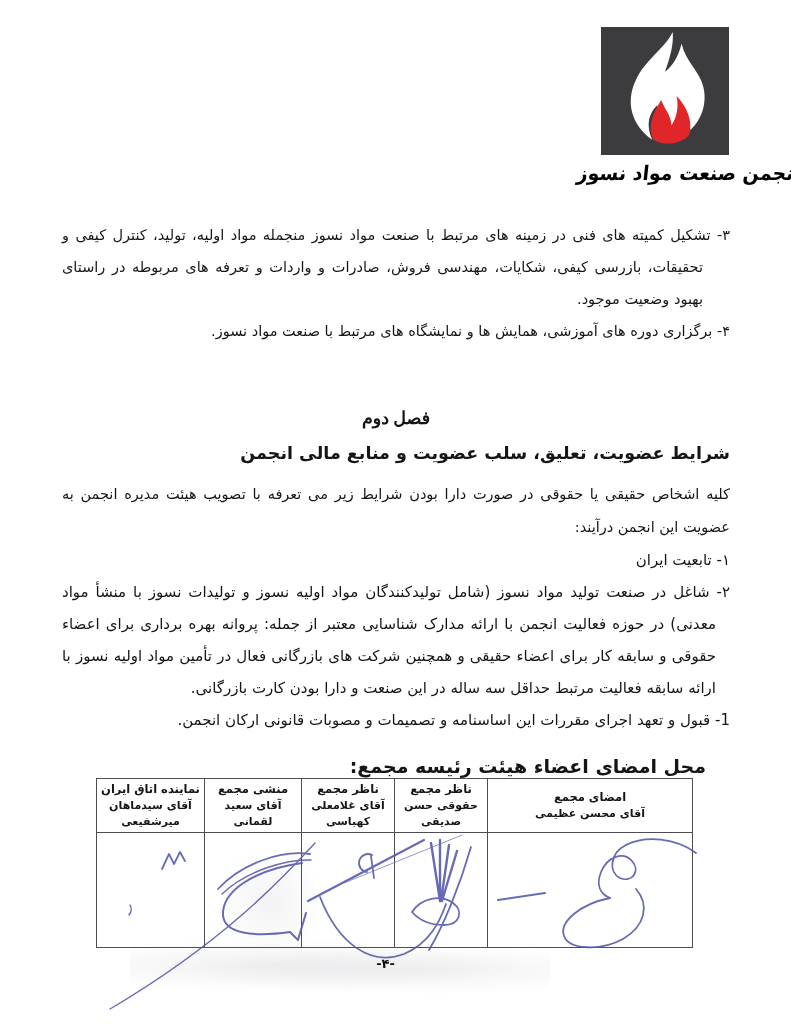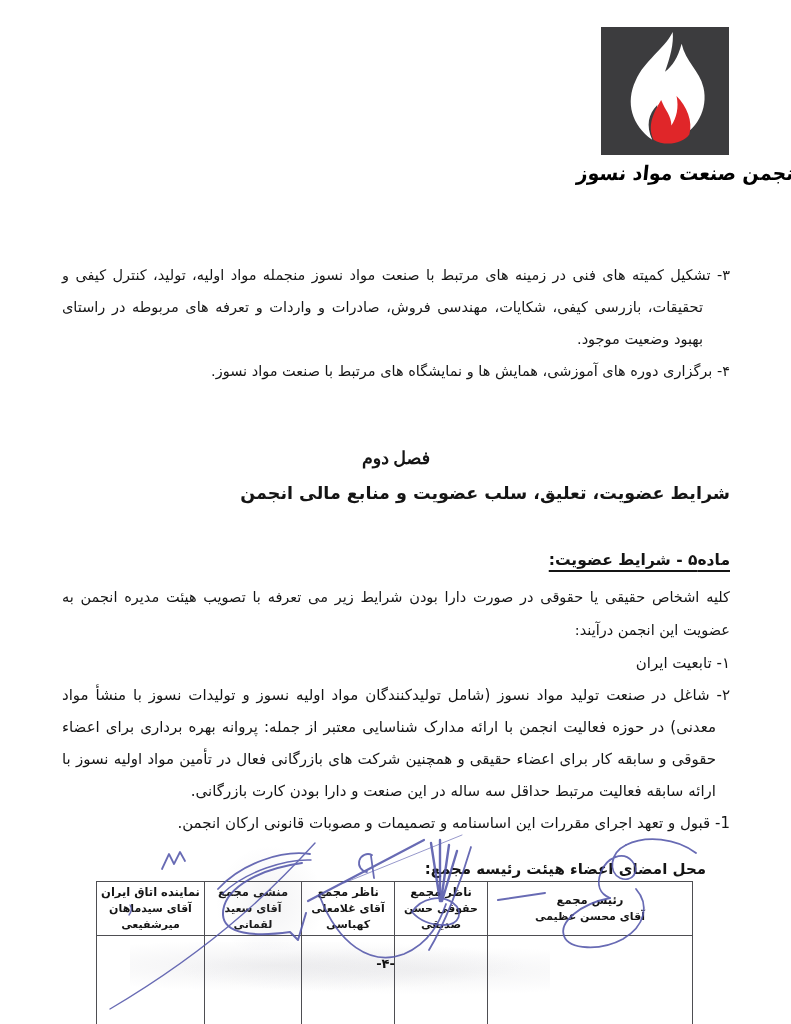--- a/index.html
+++ b/index.html
@@ -17,21 +17,21 @@
   .logo-square{width:128px;height:130px;display:block;margin:0 auto;}
   .logo-text{
     margin-top:6px;font-size:19px;font-weight:bold;color:#000;
     transform:skewX(-6deg) scaleY(1.05);
     letter-spacing:-1px;white-space:nowrap;
   }
   
   .content{
     position:absolute;inset:0;
     padding:219px 61px 12px 62px;
-    direction:rtl;text-align:right;margin-top:40px;
+    direction:rtl;text-align:right;
   }
   p{margin:0;}
   .intro-item{
     font-size:14.5px;line-height:32px;text-align:justify;
     padding-right:27px;text-indent:-27px;
   }
   .chapter-title{
     margin-top:54px;text-align:center;
     font-size:17.5px;font-weight:bold;line-height:34px;font-family:Liberation Serif, serif;
   }
@@ -50,21 +50,21 @@
   .article-intro{
     margin-top:8px;font-size:14.5px;line-height:33px;text-align:justify;
   }
   .a-item{
     font-size:15px;line-height:32px;text-align:justify;
     padding-right:14px;text-indent:-14px;
   }
   
   .table-caption{
     margin-top:21px;margin-left:0;margin-right:24px;
-    font-size:15px;font-weight:bold;line-height:18px;
+    font-size:19px;font-weight:bold;line-height:18px;
   }
   table.sig{
     border-collapse:collapse;
     width:596px;
     margin-top:3px;margin-right:37px;
     table-layout:fixed;
     direction:rtl;
   }
   table.sig td{
     border:1px solid #4e4e52;
@@ -113,40 +113,39 @@
     <div class="logo-text">انجمن صنعت مواد نسوز</div>
   </div>
 
   <div class="content">
     <p class="intro-item">۳- تشکیل کمیته های فنی در زمینه های مرتبط با صنعت مواد نسوز منجمله مواد اولیه، تولید، کنترل کیفی و تحقیقات، بازرسی کیفی، شکایات، مهندسی فروش، صادرات و واردات و تعرفه های مربوطه در راستای بهبود وضعیت موجود.</p>
     <p class="intro-item">۴- برگزاری دوره های آموزشی، همایش ها و نمایشگاه های مرتبط با صنعت مواد نسوز.</p>
 
     <p class="chapter-title">فصل دوم</p>
     <p class="chapter-subtitle">شرایط عضویت، تعلیق، سلب عضویت و منابع مالی انجمن</p>
 
-    <p class="article-heading">ماده۵ - شرایط عضویت:</p>
     <p class="article-intro">کلیه اشخاص حقیقی یا حقوقی در صورت دارا بودن شرایط زیر می تعرفه با تصویب هیئت مدیره انجمن به عضویت این انجمن درآیند:</p>
     <p class="a-item">۱- تابعیت ایران</p>
     <p class="a-item">۲- شاغل در صنعت تولید مواد نسوز (شامل تولیدکنندگان مواد اولیه نسوز و تولیدات نسوز با منشأ مواد معدنی) در حوزه فعالیت انجمن با ارائه مدارک شناسایی معتبر از جمله: پروانه بهره برداری برای اعضاء حقوقی و سابقه کار برای اعضاء حقیقی و همچنین شرکت های بازرگانی فعال در تأمین مواد اولیه نسوز با ارائه سابقه فعالیت مرتبط حداقل سه ساله در این صنعت و دارا بودن کارت بازرگانی.</p>
     <p class="a-item">1- قبول و تعهد اجرای مقررات این اساسنامه و تصمیمات و مصوبات قانونی ارکان انجمن.</p>
 
     <p class="table-caption">محل امضای اعضاء هیئت رئیسه مجمع:</p>
 
     <table class="sig">
       <colgroup>
         <col style="width:205px">
           <col style="width:93px">
           <col style="width:93px">
           <col style="width:97px">
           <col style="width:108px">
       </colgroup>
       <tbody>
           <tr class="hdr">
         <td>
-          <div class="cell-role">رئیس مجمع</div>
+          <div class="cell-role">امضای مجمع</div>
           <div class="cell-name">آقای محسن عظیمی</div>
         </td>
         <td>
           <div class="cell-role">ناظر مجمع</div>
           <div class="cell-name">حقوقی حسن صدیقی</div>
         </td>
         <td>
           <div class="cell-role">ناظر مجمع</div>
           <div class="cell-name">آقای غلامعلی کهباسی</div>
         </td>

